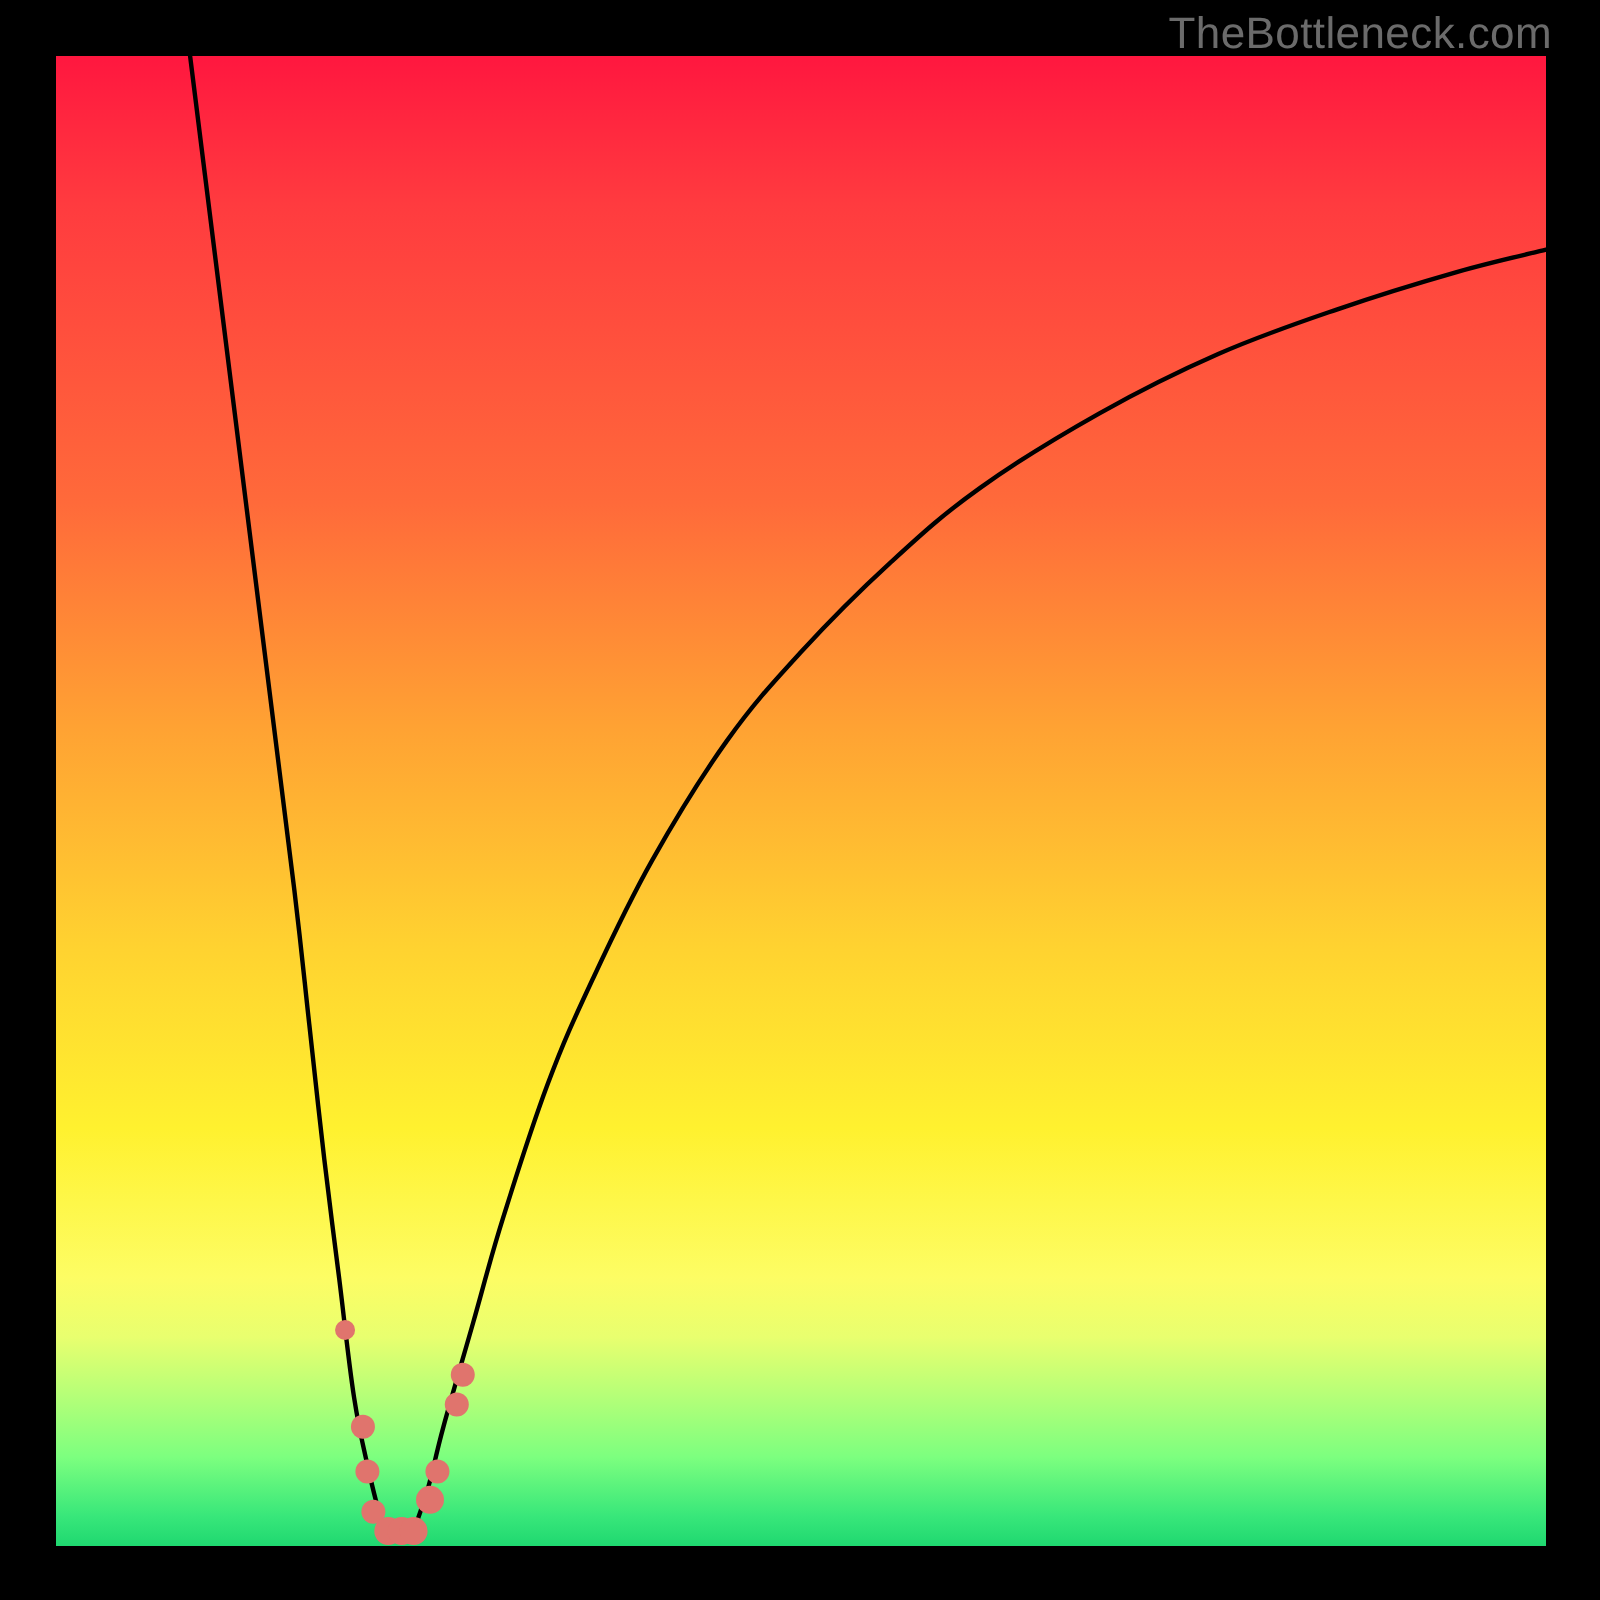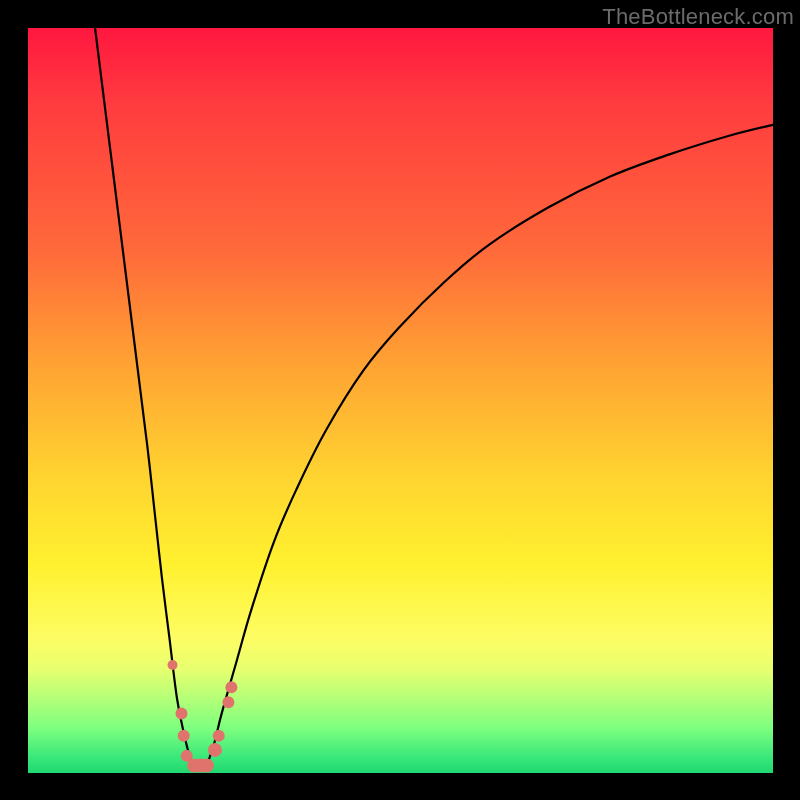--- a/index.html
+++ b/index.html
@@ -38,21 +38,21 @@
       #e8ff6f 86%,
       #b4ff78 90%,
       #7dff7f 94%,
       #38e77a 98%,
       #1fd870 100%
     );
   }
   .watermark {
     position: absolute;
     top: 4px;
-    right: 6px;
+    right: 24px;
     color: #6b6b6b;
     font-size: 22px;
     font-weight: 500;
     letter-spacing: 0.2px;
     pointer-events: none;
     margin-left: 45px;
   }
   svg.chart {
     position: absolute;
     top: 0;

